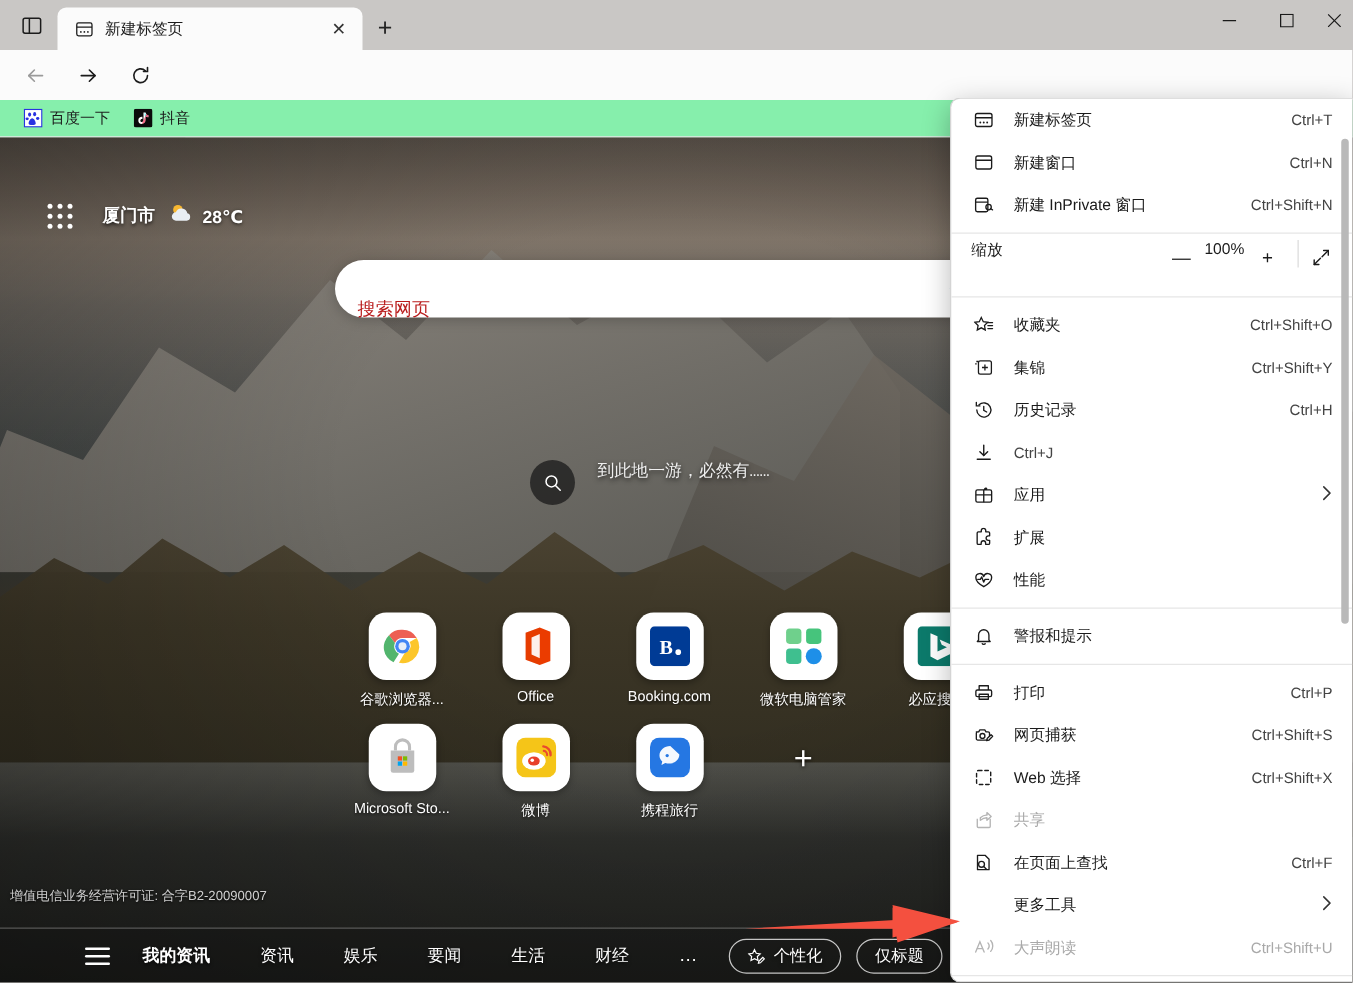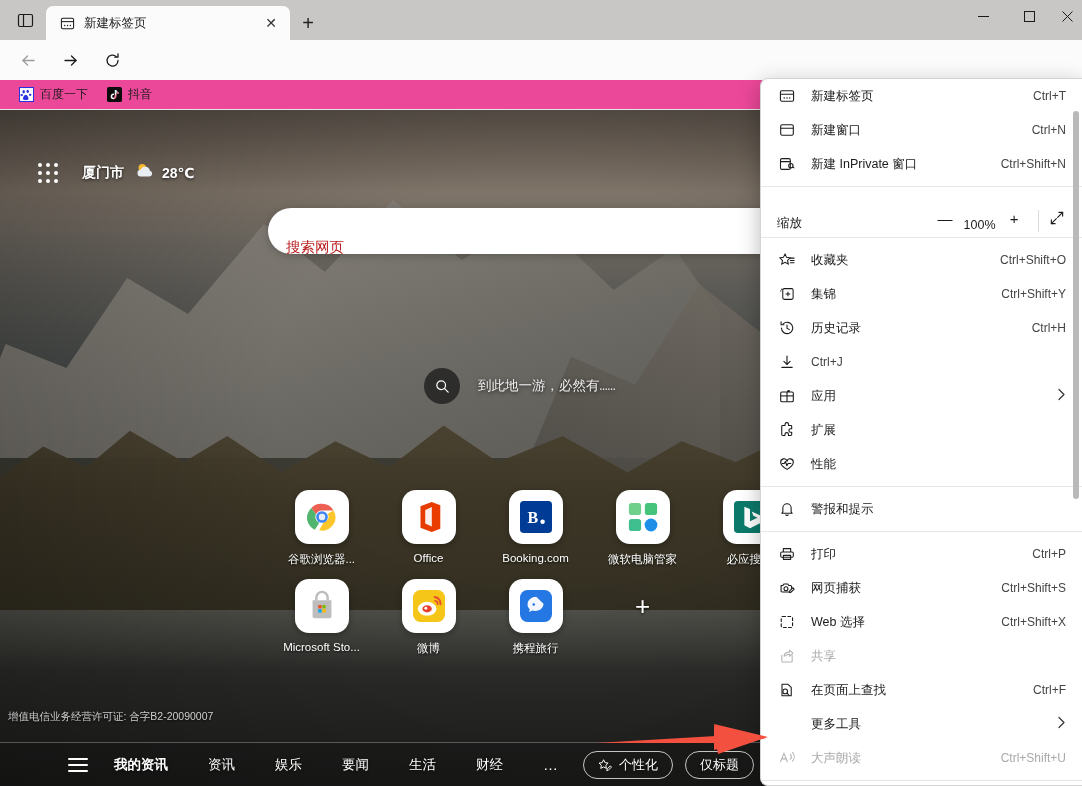--- a/index.html
+++ b/index.html
@@ -83,21 +83,21 @@
     border-radius:50%; background:#d6d6d6;
     display:flex;align-items:center;justify-content:center;overflow:hidden;}
   .more-btn{ position:absolute; left:1040px; top:46px; width:30px;height:28px;
     border-radius:4px; background:#e3e3e3;
     display:flex;align-items:center;justify-content:center;
     font-size:16px;color:#222;letter-spacing:1px;}
 
   
   .bookmarks{
     position:absolute; left:0; top:80px; width:1082px; height:30px;
-    background:#ec4899; display:flex; align-items:center; padding-left:10px;
+    background:#86efac; display:flex; align-items:center; padding-left:10px;
     border-bottom:1px solid #e6e6e6;
   }
   .bm{ display:flex; align-items:center; height:24px; padding:0 8px;
        border-radius:4px; margin-right:2px; }
   .bm .bm-ico{ width:16px;height:16px;margin-right:6px;flex:none;
        display:flex;align-items:center;justify-content:center; }
   .bm .bm-label{ font-size:12px; color:#1b1b1b; white-space:nowrap; }
 
   
   .page{
@@ -160,21 +160,21 @@
     position:absolute; left:268px; top:98px; width:560px; height:46px;
     background:#fff; border-radius:24px; display:flex; align-items:center;
     padding:0 18px; box-shadow:0 2px 10px rgba(0,0,0,.22);
   }
   .searchbox .sph{ flex:1; font-size:14.5px; color:#b91c1c;margin-top:32px; }
   .searchbox .s-ico{ width:26px;height:26px;flex:none;
       display:flex;align-items:center;justify-content:center;margin-left:6px;}
 
   
   .caption{ position:absolute; left:424px; top:258px;
-            display:flex; align-items:center;
+            display:flex; 
             color:#efefef; text-shadow:0 1px 4px rgba(0,0,0,.8);font-family:Liberation Mono, monospace; }
   .caption .cbtn{ width:36px;height:36px;border-radius:50%;
         background:rgba(28,28,28,.78);
         display:flex;align-items:center;justify-content:center;margin-right:18px;}
   .caption .ctext{ font-size:13.5px; }
 
   
   .tiles{ position:absolute; left:268px; top:380px; width:560px; }
   .tilerow{ display:flex; }
   .tile{ width:107px; display:flex; flex-direction:column; align-items:center;
@@ -224,21 +224,21 @@
        padding:0 16px 0 16px; }
   .mi .mico{ width:20px; height:20px; flex:none; margin-right:14px;
        display:flex; align-items:center; justify-content:center; color:#1b1b1b; }
   .mi .mlabel{ font-size:12.5px; color:#1b1b1b; flex:1; white-space:nowrap; }
   .mi .mkey{ font-size:12px; color:#444; white-space:nowrap; }
   .mi .mchev{ font-size:13px; color:#333; margin-left:8px; }
   .mi.disabled .mlabel,.mi.disabled .mkey{ color:#a9a9a9; }
   .mi.disabled .mico{ color:#b4b4b4; }
   .msep{ height:1px; background:#e6e6e6; margin:5px 0; }
 
-  .zoomrow{ height:40px; display:flex; align-items:flex-end; padding:0 12px 0 16px; }
+  .zoomrow{ height:40px; display:flex; align-items:flex-start; padding:0 12px 0 16px; }
   .zoomrow .zlabel{ font-size:12.5px;color:#1b1b1b; width:170px; }
   .zoomrow .zbtn{ width:30px;height:28px;display:flex;align-items:center;
         justify-content:center;font-size:15px;color:#1b1b1b; }
   .zoomrow .zval{ font-size:12.5px;color:#1b1b1b; width:46px; text-align:center; }
   .zoomrow .zdiv{ width:1px;height:22px;background:#dcdcdc;margin:0 6px 0 10px; }
   .zoomrow .zfull{ width:28px;height:28px;display:flex;align-items:center;
         justify-content:center; }
 
   
   .mscroll{ position:absolute; right:3px; top:32px; width:6px; height:388px;

